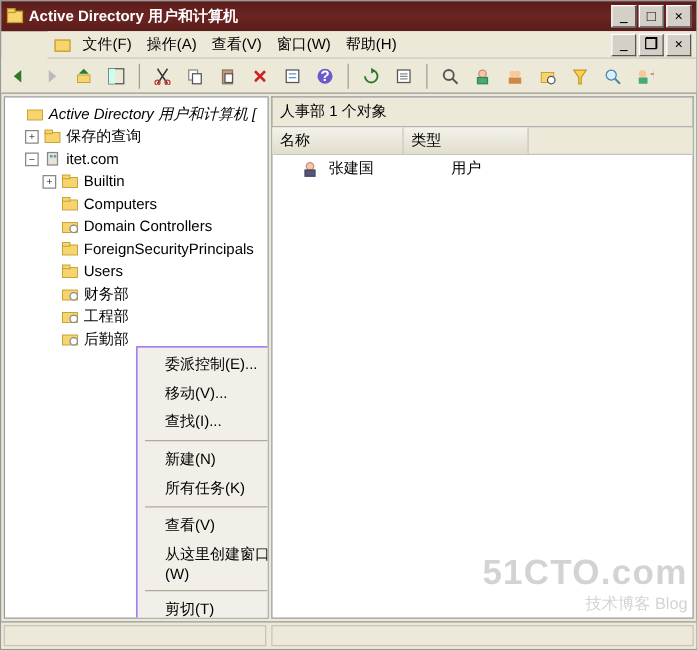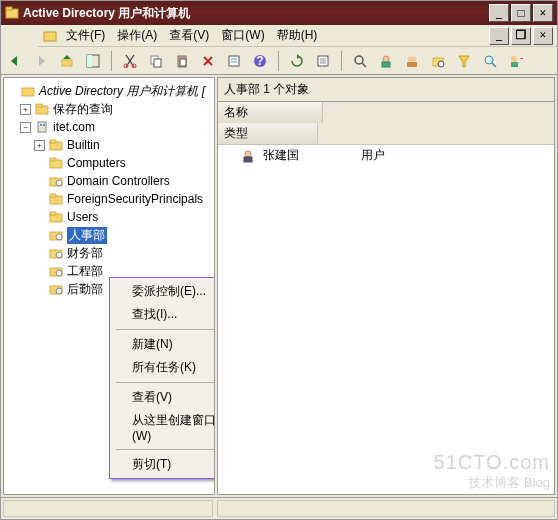--- a/index.html
+++ b/index.html
@@ -15,21 +15,21 @@
 .menubar .icon, .toolbar .icon { width:16px; height:16px; display:inline-flex; align-items:center; justify-content:center; margin-right:2px;}
 .child-winbtns { margin-left: auto; display:flex; gap:2px; }
 .toolbar { background: #ece9d8; height: 28px; display: flex; align-items: center; padding: 0 4px; gap: 6px; border-bottom: 1px solid #999; }
 .tsep { width:1px; height:20px; background:#a0a090; margin:0 2px; }
 .tbtn { width:20px; height:20px; display:flex; align-items:center; justify-content:center; }
 .content { flex:1; display:flex; min-height:0; }
 .treepane { width: 212px; background:#fff; border:1px solid #999; margin:2px; overflow:hidden; position:relative; }
 .listpane { flex:1; display:flex; flex-direction:column; margin:2px 2px 2px 0; }
 .listheader { background:#ece9d8; border:1px solid #999; border-bottom:none; padding:3px 6px; }
 .listgrid { flex:1; background:#fff; border:1px solid #999; display:flex; flex-direction:column; }
-.cols { display:flex; background:#ece9d8; border-bottom:1px solid #c8c4b8;flex-direction:column; }
+.cols { display:flex; background:#ece9d8; border-bottom:1px solid #c8c4b8; }
 .col { border-right:1px solid #c8c4b8; padding:2px 6px; background:linear-gradient(#f4f2ea,#e1ddce); }
 .col.c1{width:105px;} .col.c2{width:100px;} .col.c3{flex:1;}
 .row { display:flex; padding:2px 0; }
 .row .cell { padding:0 6px;margin-left:16px; }
 .row .cell.c1{width:105px; display:flex; align-items:center; gap:4px;}
 .row .cell.c2{width:100px;}
 .tree { padding: 4px 2px; }
 .tnode { display:flex; align-items:center; height:18px; white-space:nowrap; }
 .twister { width:11px; height:11px; border:1px solid #888; margin-right:3px; display:inline-flex; align-items:center; justify-content:center; font-size:9px; line-height:9px; background:#fff; font-family:Tahoma;}
 .twister.empty { border:none; background:transparent; }
@@ -38,21 +38,21 @@
 .ind1{padding-left:0;font-style:italic;} .ind2{padding-left:14px;} .ind3{padding-left:28px;}
 .folder { fill:#f6d46e; stroke:#c29a2b; stroke-width:0.7; }
 .ctxmenu { position:absolute; left:105px; top:199px; width:135px; background:#f1efe7; border:1px solid #8b5cf6; box-shadow:2px 2px 3px rgba(0,0,0,.4); z-index:10; padding:2px; }
 .ctxitem { padding:3px 18px 3px 20px; position:relative; }
 .ctxsep { height:1px; background:#b0ac9c; margin:3px 4px; }
 .ctxarrow::after { content:"▶"; font-size:8px; position:absolute; right:6px; top:4px; }
 .statusbar { height:22px; background:#ece9d8; border-top:1px solid #999; display:flex; }
 .statusbar .cell { border:1px solid #c8c4b8; margin:2px; }
 .statusbar .cell.s1{width:210px;} .statusbar .cell.s2{flex:1;}
 .watermark { position:absolute; right:8px; bottom:28px; color:rgba(200,200,200,.8); font-family:Arial; text-align:right; pointer-events:none; }
-.watermark .big{font-size:20px; font-weight:normal; letter-spacing:1px;}
+.watermark .big{font-size:28px; font-weight:bold; letter-spacing:1px;}
 .watermark .small{font-size:13px;}
 svg { display:block; }
 </style>
 </head>
 <body>
 
 <div class="window">
 
   <div class="titlebar">
     <span class="icon">
@@ -294,30 +294,20 @@
           <span class="tlabel">Users</span>
         </div>
         <div class="tnode ind3">
           <span class="twister empty"></span>
           <span class="ticon">
               <svg width="14" height="12">
                 <rect x="1" y="3" width="12" height="8" class="folder"></rect>
                 <circle cx="10" cy="8" r="3" fill="#fff" stroke="#888"></circle>
               </svg>
             </span>
-          <span class="tlabel selected">人事部</span>
-        </div>
-        <div class="tnode ind3">
-          <span class="twister empty"></span>
-          <span class="ticon">
-              <svg width="14" height="12">
-                <rect x="1" y="3" width="12" height="8" class="folder"></rect>
-                <circle cx="10" cy="8" r="3" fill="#fff" stroke="#888"></circle>
-              </svg>
-            </span>
           <span class="tlabel">财务部</span>
         </div>
         <div class="tnode ind3">
           <span class="twister empty"></span>
           <span class="ticon">
               <svg width="14" height="12">
                 <rect x="1" y="3" width="12" height="8" class="folder"></rect>
                 <circle cx="10" cy="8" r="3" fill="#fff" stroke="#888"></circle>
               </svg>
             </span>
@@ -330,20 +320,21 @@
                 <rect x="1" y="3" width="12" height="8" class="folder"></rect>
                 <circle cx="10" cy="8" r="3" fill="#fff" stroke="#888"></circle>
               </svg>
             </span>
           <span class="tlabel">后勤部</span>
         </div>
       </div>
 
       <div class="ctxmenu">
         <div class="ctxitem">委派控制(E)...</div>
+        <div class="ctxitem">移动(V)...</div>
         <div class="ctxitem">查找(I)...</div>
         <div class="ctxsep"></div>
         <div class="ctxitem ctxarrow">新建(N)</div>
         <div class="ctxitem ctxarrow">所有任务(K)</div>
         <div class="ctxsep"></div>
         <div class="ctxitem ctxarrow">查看(V)</div>
         <div class="ctxitem">从这里创建窗口(W)</div>
         <div class="ctxsep"></div>
         <div class="ctxitem">剪切(T)</div>
 

